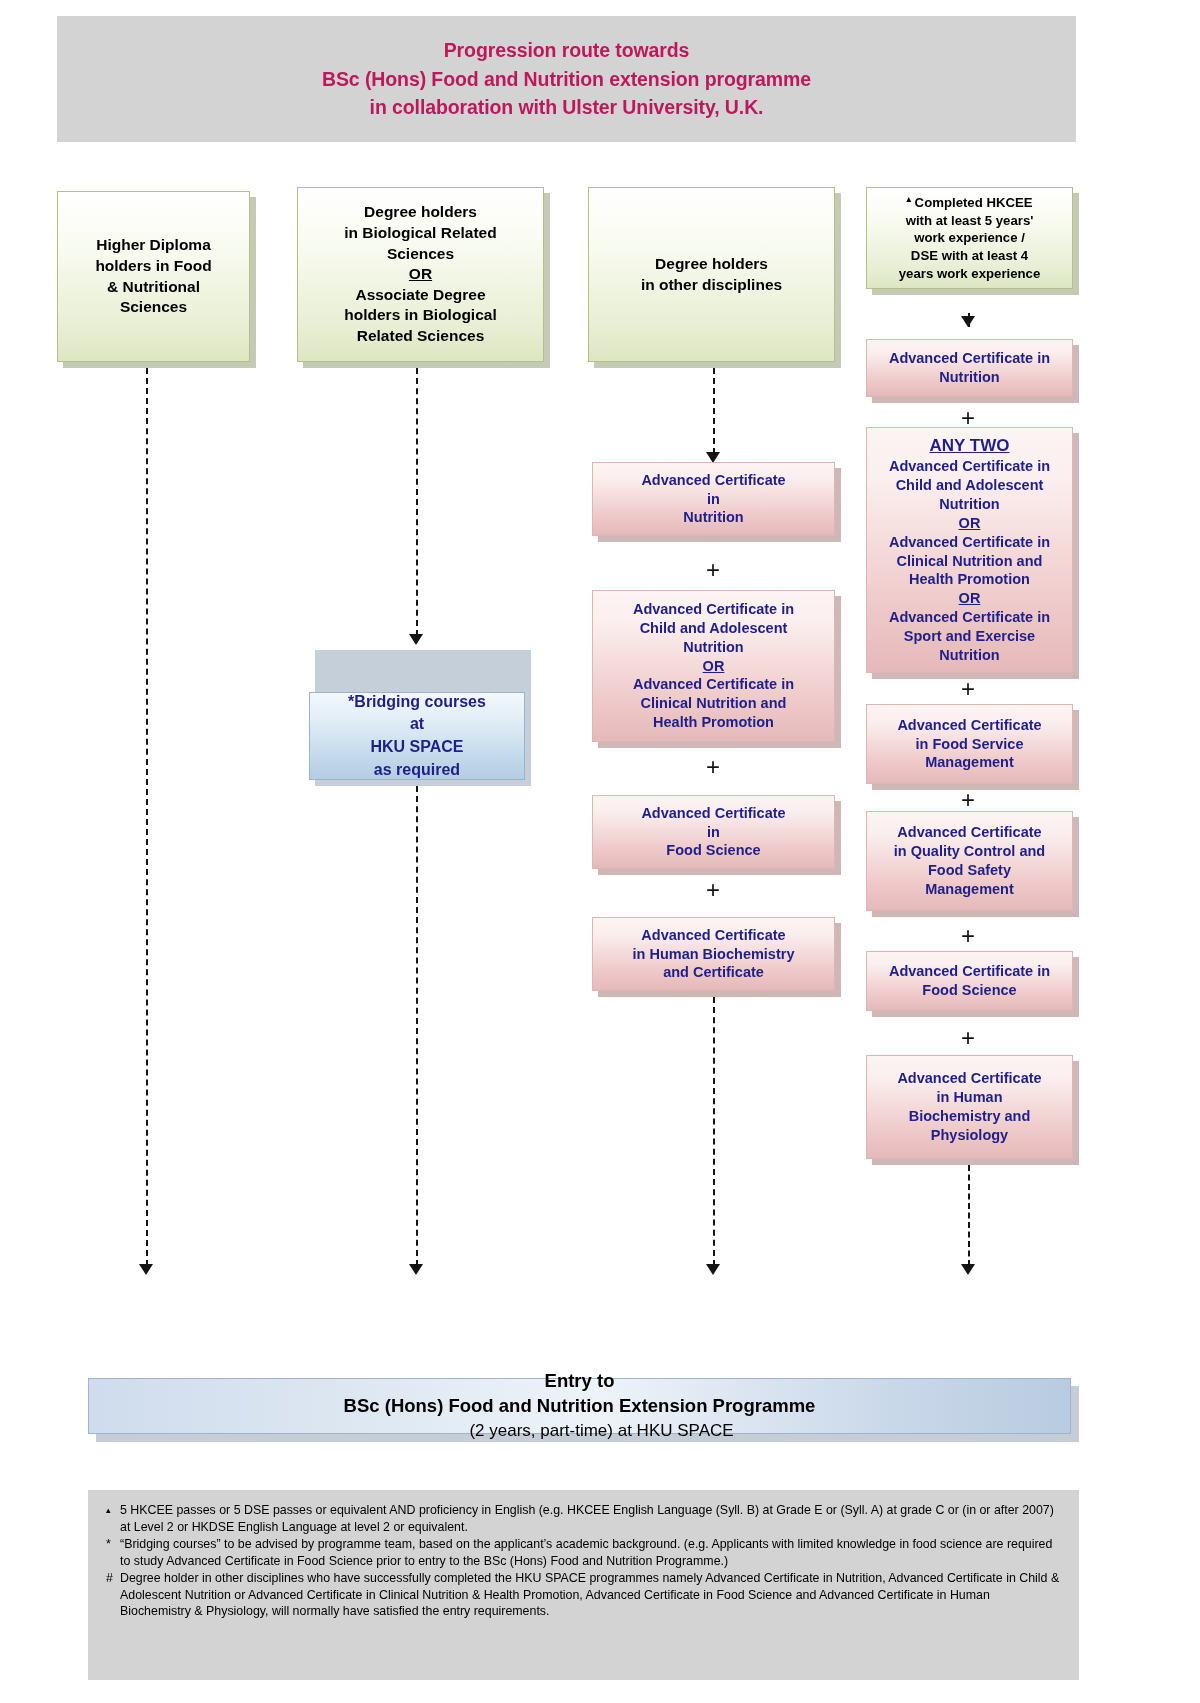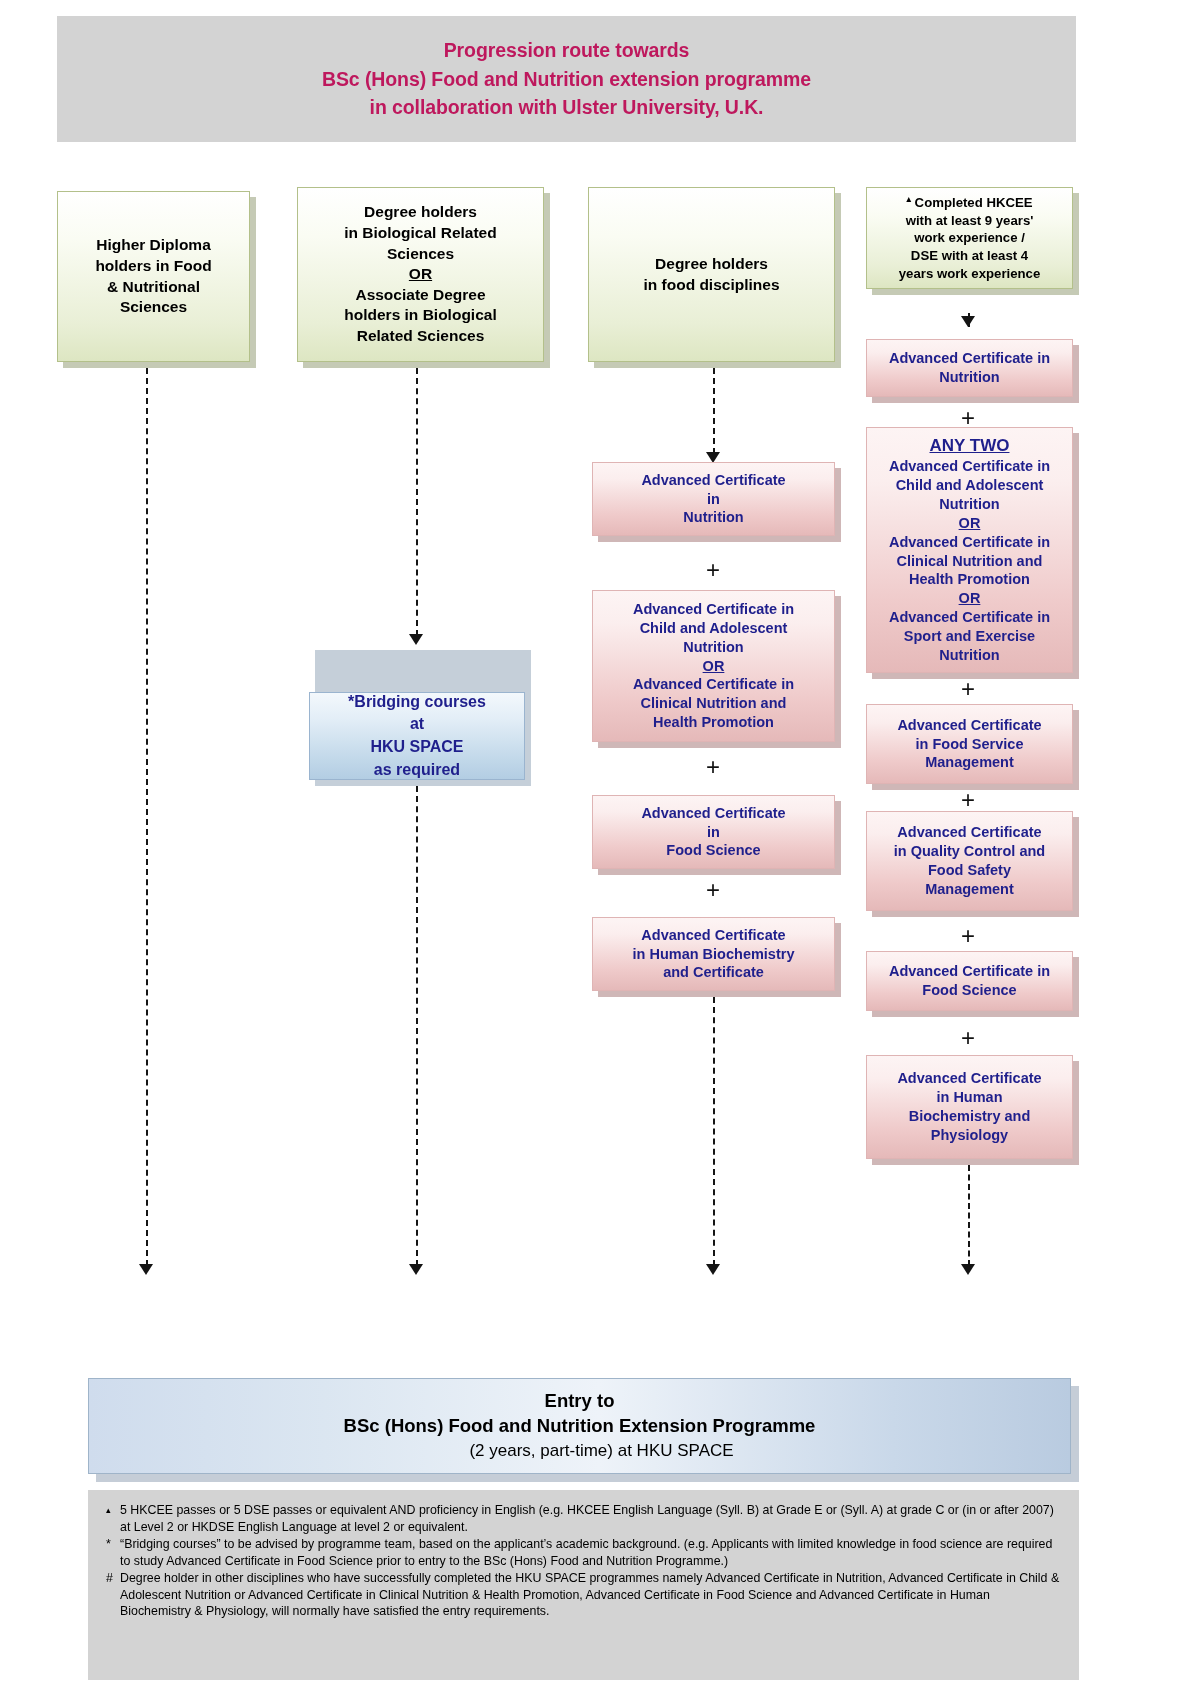--- a/index.html
+++ b/index.html
@@ -54,21 +54,21 @@
 
   
   .blue .inner{
     border:1px solid #9ab4cf;
     background:linear-gradient(to bottom,#f3f8fc 0%,#e3eef7 30%,#c3d9ea 75%,#b3cde3 100%);
     color:#1f1f8c; font-weight:bold; font-size:16px; line-height:1.42;margin-top:48px;
   }
   .blue .shadow{ background:rgba(140,160,180,.5); }
 
   
-  .entry-bar{ position:absolute; left:88px; top:1378px; width:991px; height:104px;text-decoration:underline; }
+  .entry-bar{ position:absolute; left:88px; top:1378px; width:991px; height:64px;text-decoration:underline; }
   .entry-bar .shadow{
     position:absolute; left:8px; top:8px; right:0; bottom:0;
     background:rgba(140,155,175,.5);
   }
   .entry-bar .inner{
     position:absolute; left:0; top:0; right:8px; bottom:8px;
     border:1px solid #9fb4c9;
     background:linear-gradient(to right,#cfdced 0%,#dbe6f1 24%,#eef3f9 52%,#c9d8e9 82%,#b9cbe0 100%);
     display:flex; flex-direction:column; align-items:center; justify-content:center;
     text-align:center;
@@ -164,21 +164,21 @@
     </div>
   </div>
   <div class="vdash" style="left:416px; top:786px; height:480px;"></div>
   <div class="arrow" style="left:409px; top:1264px;"></div>
 
   <div class="box green" style="left:588px; top:187px; width:253px; height:181px;">
     <div class="shadow"></div>
     <div class="inner">
       <div>
         <div>Degree holders</div>
-        <div>in food disciplines</div>
+        <div>in other disciplines</div>
       </div>
     </div>
   </div>
   <div class="vdash" style="left:713px; top:368px; height:86px;"></div>
   <div class="arrow" style="left:706px; top:452px;"></div>
 
   <div class="box pink" style="left:592px; top:462px; width:249px; height:80px;">
     <div class="shadow"></div>
     <div class="inner">
       <div>
@@ -235,21 +235,21 @@
   <div class="arrow" style="left:706px; top:1264px;"></div>
 
   <div class="box green" style="left:866px; top:187px; width:213px; height:108px;">
     <div class="shadow"></div>
     <div class="inner" style="font-size:13.2px;">
       <div>
         <div>
           <span class="sup-tri">▴</span>
           <span>Completed HKCEE</span>
         </div>
-        <div>with at least 9 years'</div>
+        <div>with at least 5 years'</div>
         <div>work experience /</div>
         <div>DSE with at least 4</div>
         <div>years work experience</div>
       </div>
     </div>
   </div>
   <div class="vsolid" style="left:968px; top:313px; height:14px;"></div>
   <div class="arrow" style="left:961px; top:316px;"></div>
 
   <div class="box pink" style="left:866px; top:339px; width:213px; height:64px;">

